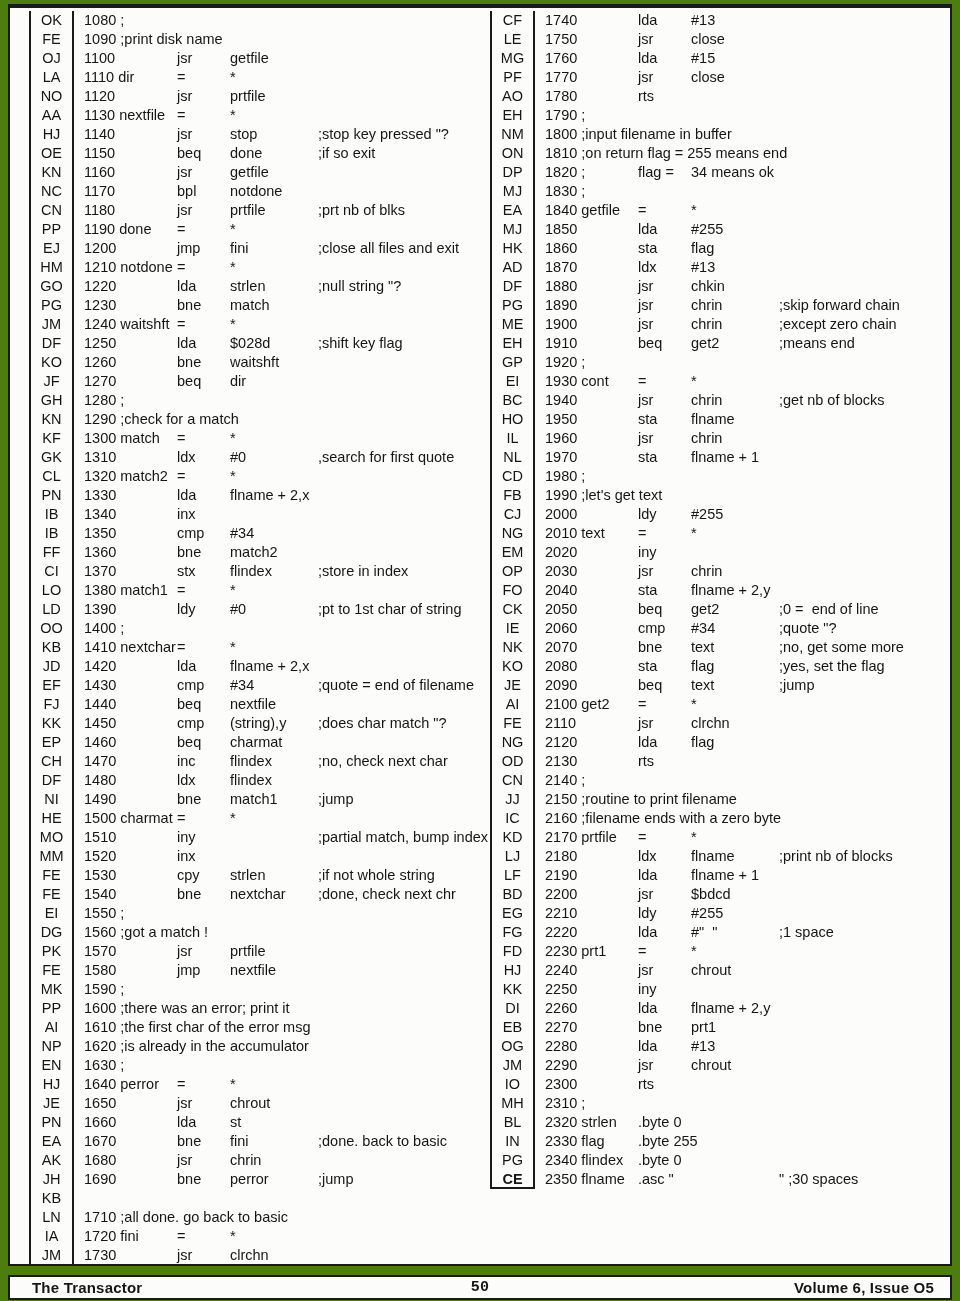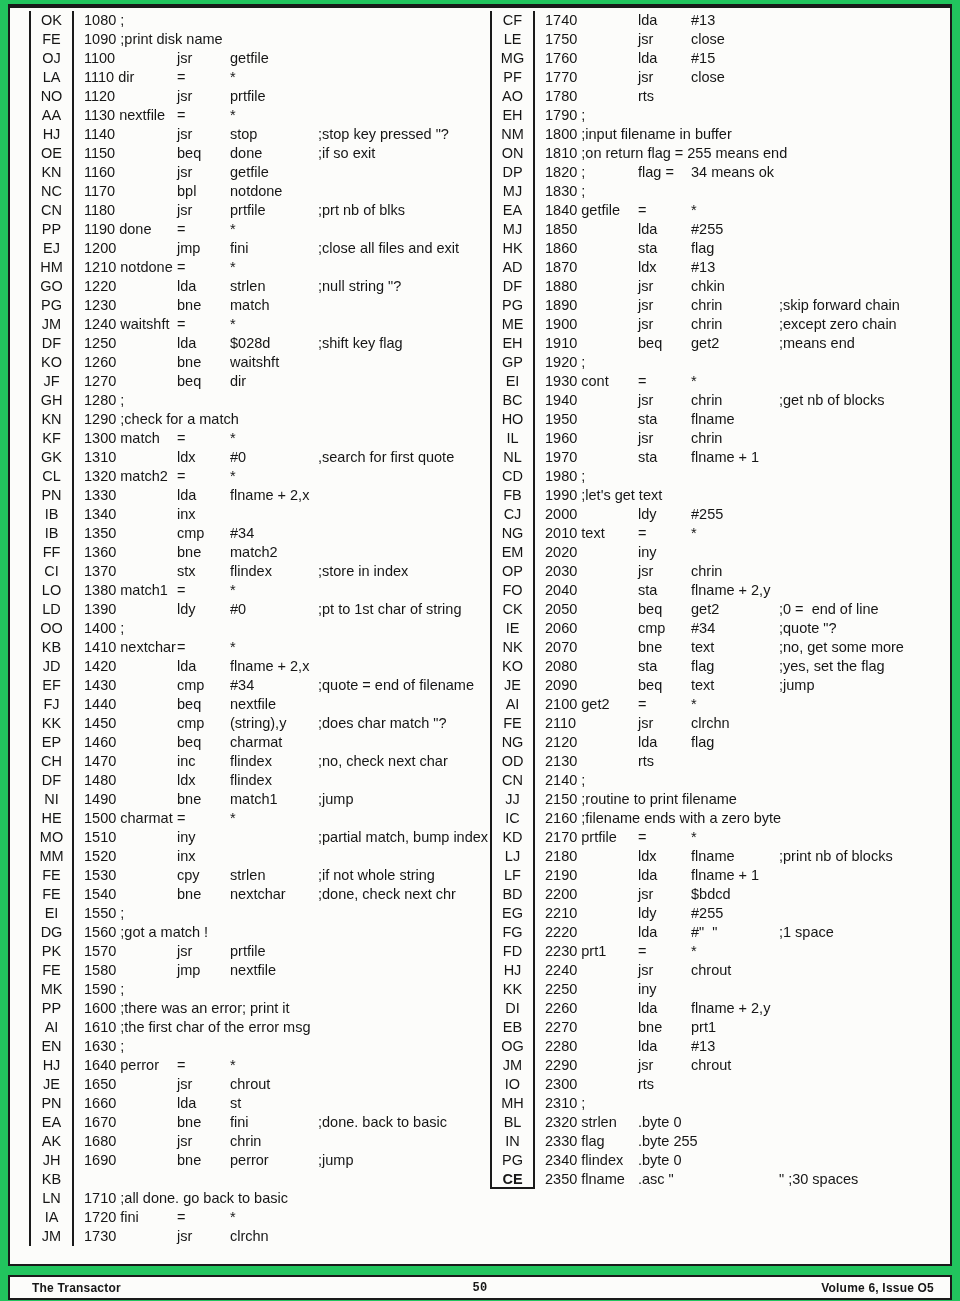--- a/index.html
+++ b/index.html
@@ -1,35 +1,35 @@
 <!DOCTYPE html>
 <html><head>
 <meta charset="utf-8">
 <style>
   html,body{margin:0;padding:0;}
-  .page{position:relative;width:960px;height:1301px;background:#22c55e;color:#161616;
+  .page{position:relative;width:960px;height:1301px;background:#4d7c0f;color:#161616;
         font-family:"Liberation Sans",sans-serif;font-size:14.5px;overflow:hidden;}
   .listing-box{position:absolute;left:8px;top:4px;width:940px;height:1256px;
         border:2px solid #1a1a1a;border-top-width:4px;background:#fcfcfa;}
   .col{position:absolute;top:3px;}
   .col-left{left:19px;width:430px;}
   .col-right{left:480px;width:430px;}
   .row{position:relative;display:flex;height:19.0px;line-height:19px;white-space:pre;}
   .chk{flex:0 0 41px;border-left:2px solid #1a1a1a;border-right:2px solid #1a1a1a;
        text-align:center;}
   .row.last .chk{border-bottom:2px solid #1a1a1a;font-weight:bold;}
   .body{position:relative;flex:1;}
   .t{position:absolute;top:0;white-space:pre;}
   .t.n{left:10px;}
   .t.o{left:103px;}
   .t.a{left:156px;}
   .t.m{left:244px;}
   .footer-bar{position:absolute;left:8px;top:1275px;width:940px;height:21px;
        border:2px solid #1a1a1a;background:#fcfcfa;display:flex;align-items:center;
-       font-weight:bold;font-size:12px;letter-spacing:.2px;}
+       font-weight:bold;font-size:15px;letter-spacing:.2px;}
   .footer-left{position:absolute;left:22px;}
   .footer-center{position:absolute;left:0;right:0;text-align:center;font-family:Liberation Mono, monospace;}
   .footer-right{position:absolute;right:16px;}
 </style>
 </head>
 <body>
 
 <div class="page">
   <div class="listing-box">
     <div class="col col-left">
@@ -80,20 +80,21 @@
         <div class="row"><div class="chk">MM</div><div class="body"><span class="t n">1520</span><span class="t o">inx</span></div></div>
         <div class="row"><div class="chk">FE</div><div class="body"><span class="t n">1530</span><span class="t o">cpy</span><span class="t a">strlen</span><span class="t m">;if not whole string</span></div></div>
         <div class="row"><div class="chk">FE</div><div class="body"><span class="t n">1540</span><span class="t o">bne</span><span class="t a">nextchar</span><span class="t m">;done, check next chr</span></div></div>
         <div class="row"><div class="chk">EI</div><div class="body"><span class="t n">1550 ;</span></div></div>
         <div class="row"><div class="chk">DG</div><div class="body"><span class="t n">1560 ;got a match !</span></div></div>
         <div class="row"><div class="chk">PK</div><div class="body"><span class="t n">1570</span><span class="t o">jsr</span><span class="t a">prtfile</span></div></div>
         <div class="row"><div class="chk">FE</div><div class="body"><span class="t n">1580</span><span class="t o">jmp</span><span class="t a">nextfile</span></div></div>
         <div class="row"><div class="chk">MK</div><div class="body"><span class="t n">1590 ;</span></div></div>
         <div class="row"><div class="chk">PP</div><div class="body"><span class="t n">1600 ;there was an error; print it</span></div></div>
         <div class="row"><div class="chk">AI</div><div class="body"><span class="t n">1610 ;the first char of the error msg</span></div></div>
+        <div class="row"><div class="chk">NP</div><div class="body"><span class="t n">1620 ;is already in the accumulator</span></div></div>
         <div class="row"><div class="chk">EN</div><div class="body"><span class="t n">1630 ;</span></div></div>
         <div class="row"><div class="chk">HJ</div><div class="body"><span class="t n">1640 perror</span><span class="t o">=</span><span class="t a">*</span></div></div>
         <div class="row"><div class="chk">JE</div><div class="body"><span class="t n">1650</span><span class="t o">jsr</span><span class="t a">chrout</span></div></div>
         <div class="row"><div class="chk">PN</div><div class="body"><span class="t n">1660</span><span class="t o">lda</span><span class="t a">st</span></div></div>
         <div class="row"><div class="chk">EA</div><div class="body"><span class="t n">1670</span><span class="t o">bne</span><span class="t a">fini</span><span class="t m">;done. back to basic</span></div></div>
         <div class="row"><div class="chk">AK</div><div class="body"><span class="t n">1680</span><span class="t o">jsr</span><span class="t a">chrin</span></div></div>
         <div class="row"><div class="chk">JH</div><div class="body"><span class="t n">1690</span><span class="t o">bne</span><span class="t a">perror</span><span class="t m">;jump</span></div></div>
         <div class="row"><div class="chk">KB</div></div>
         <div class="row"><div class="chk">LN</div><div class="body"><span class="t n">1710 ;all done. go back to basic</span></div></div>
         <div class="row"><div class="chk">IA</div><div class="body"><span class="t n">1720 fini</span><span class="t o">=</span><span class="t a">*</span></div></div>

